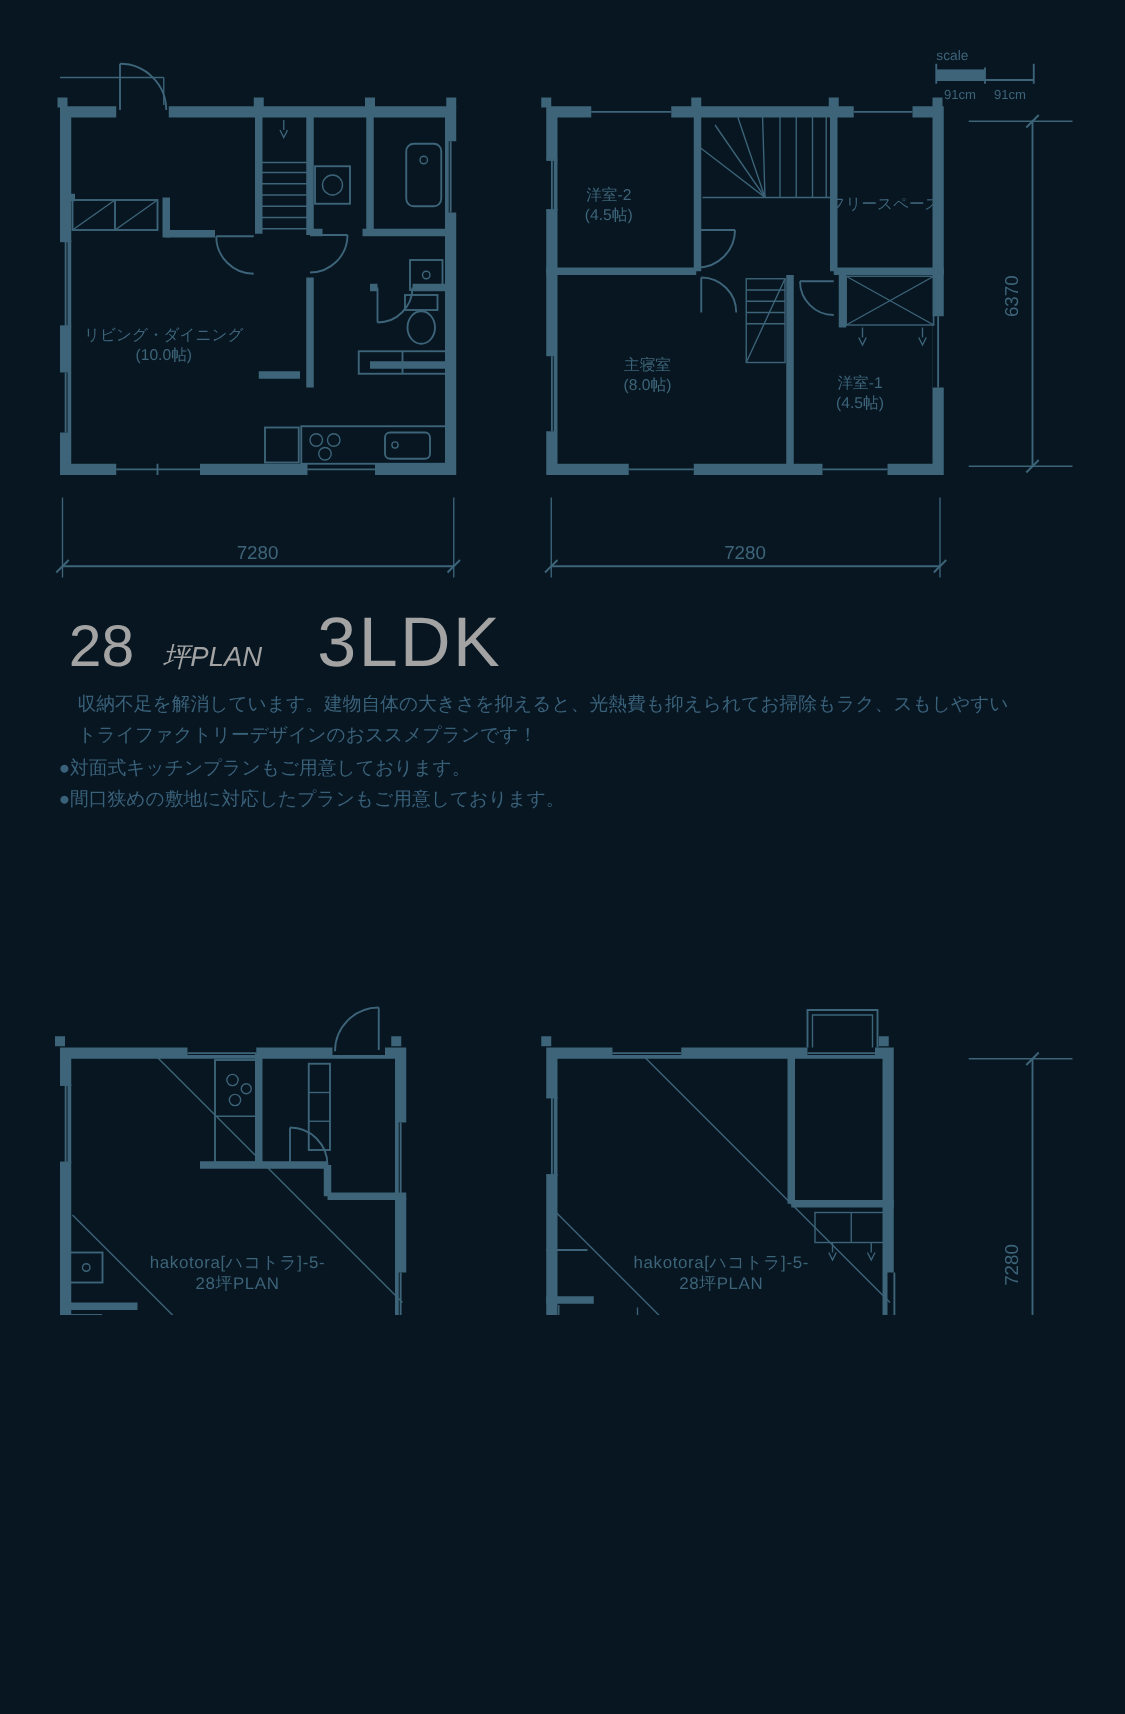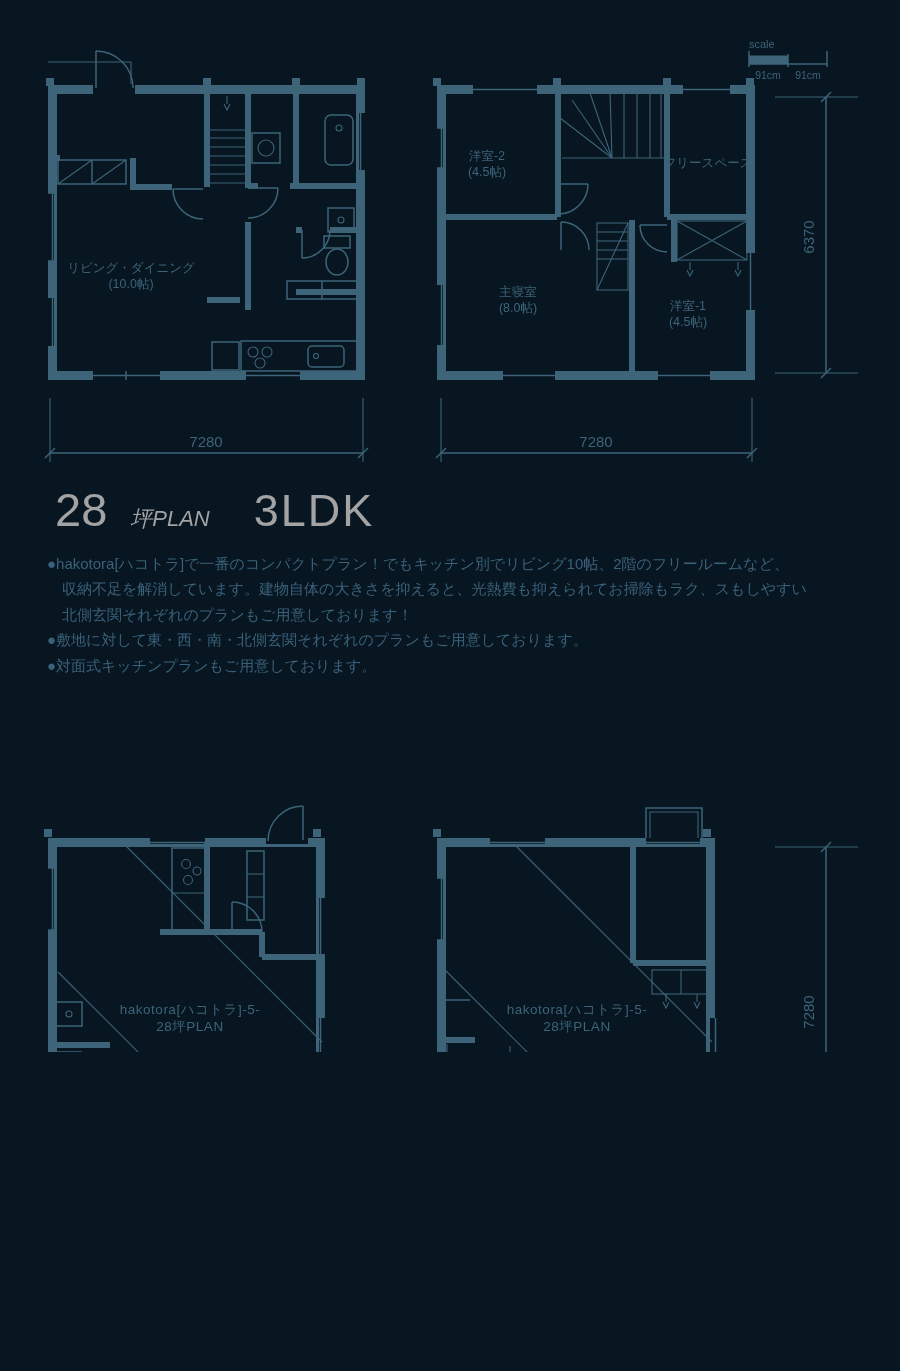--- a/index.html
+++ b/index.html
@@ -15,21 +15,21 @@
   .solid{fill:#3D6479;stroke:none;}
   .rlabel{fill:#3D6479;font-size:12.5px;text-anchor:middle;font-family:"Liberation Sans","DejaVu Sans",sans-serif;}
   .dimtxt{fill:#3D6479;font-size:15px;text-anchor:middle;font-family:"Liberation Sans","DejaVu Sans",sans-serif;}
   .wm{fill:#3D6479;font-size:13.5px;text-anchor:middle;letter-spacing:.5px;}
   .sctxt{fill:#3D6479;font-size:11px;font-family:"Liberation Sans","DejaVu Sans",sans-serif;}
   .scsm{font-size:10.5px;text-anchor:middle;}
   
   .heading{position:absolute;left:55px;display:flex;align-items:baseline;color:#a3a3a3;line-height:1;}
   .h-num{font-size:47px;}
   .h-unit{font-size:22px;margin-left:23px;font-style:italic;}
-  .h-ldk{font-size:45px;margin-left:44px;letter-spacing:2px;}
+  .h-ldk{font-size:56px;margin-left:44px;letter-spacing:2px;}
   .h-sub{position:absolute;left:229px;top:1318px;font-size:23px;color:#3B6076;letter-spacing:1px;}
   .desc{position:absolute;left:47px;top:551px;width:835px;color:#3A617A;font-size:15px;line-height:25.4px;}
   .desc .indent{padding-left:15px;}
 </style>
 </head>
 <body>
 
 <div class="canvas">
 
 <svg class="blueprint" width="900" height="1371" viewBox="0 0 900 1371">
@@ -434,25 +434,24 @@
   </g>
 </svg>
 
   <div class="heading" style="top:486px">
     <span class="h-num">28</span>
     <span class="h-unit">坪PLAN</span>
     <span class="h-ldk">3LDK</span>
   </div>
 
   <div class="desc">
-    <div class="line">●hakotora[ハコトラ]で一番のコンパクトプラン！でもキッチン別でリビング10帖、2階のフリールームなど、</div>
     <div class="line indent">収納不足を解消しています。建物自体の大きさを抑えると、光熱費も抑えられてお掃除もラク、スもしやすい</div>
-    <div class="line indent">北側玄関それぞれのプランもご用意しております！</div>
-    <div class="line">●敷地に対して東・西・南・北側玄関それぞれのプランもご用意しております。</div>
+    <div class="line indent">トライファクトリーデザインのおススメプランです！</div>
     <div class="line">●対面式キッチンプランもご用意しております。</div>
+    <div class="line">●間口狭めの敷地に対応したプランもご用意しております。</div>
   </div>
 
   <div class="heading" style="top:1279px">
     <span class="h-num">28</span>
     <span class="h-unit">坪PLAN</span>
     <span class="h-ldk">3LDK</span>
   </div>
   <div class="h-sub">間口狭小対応PLAN</div>
 
 </div>

